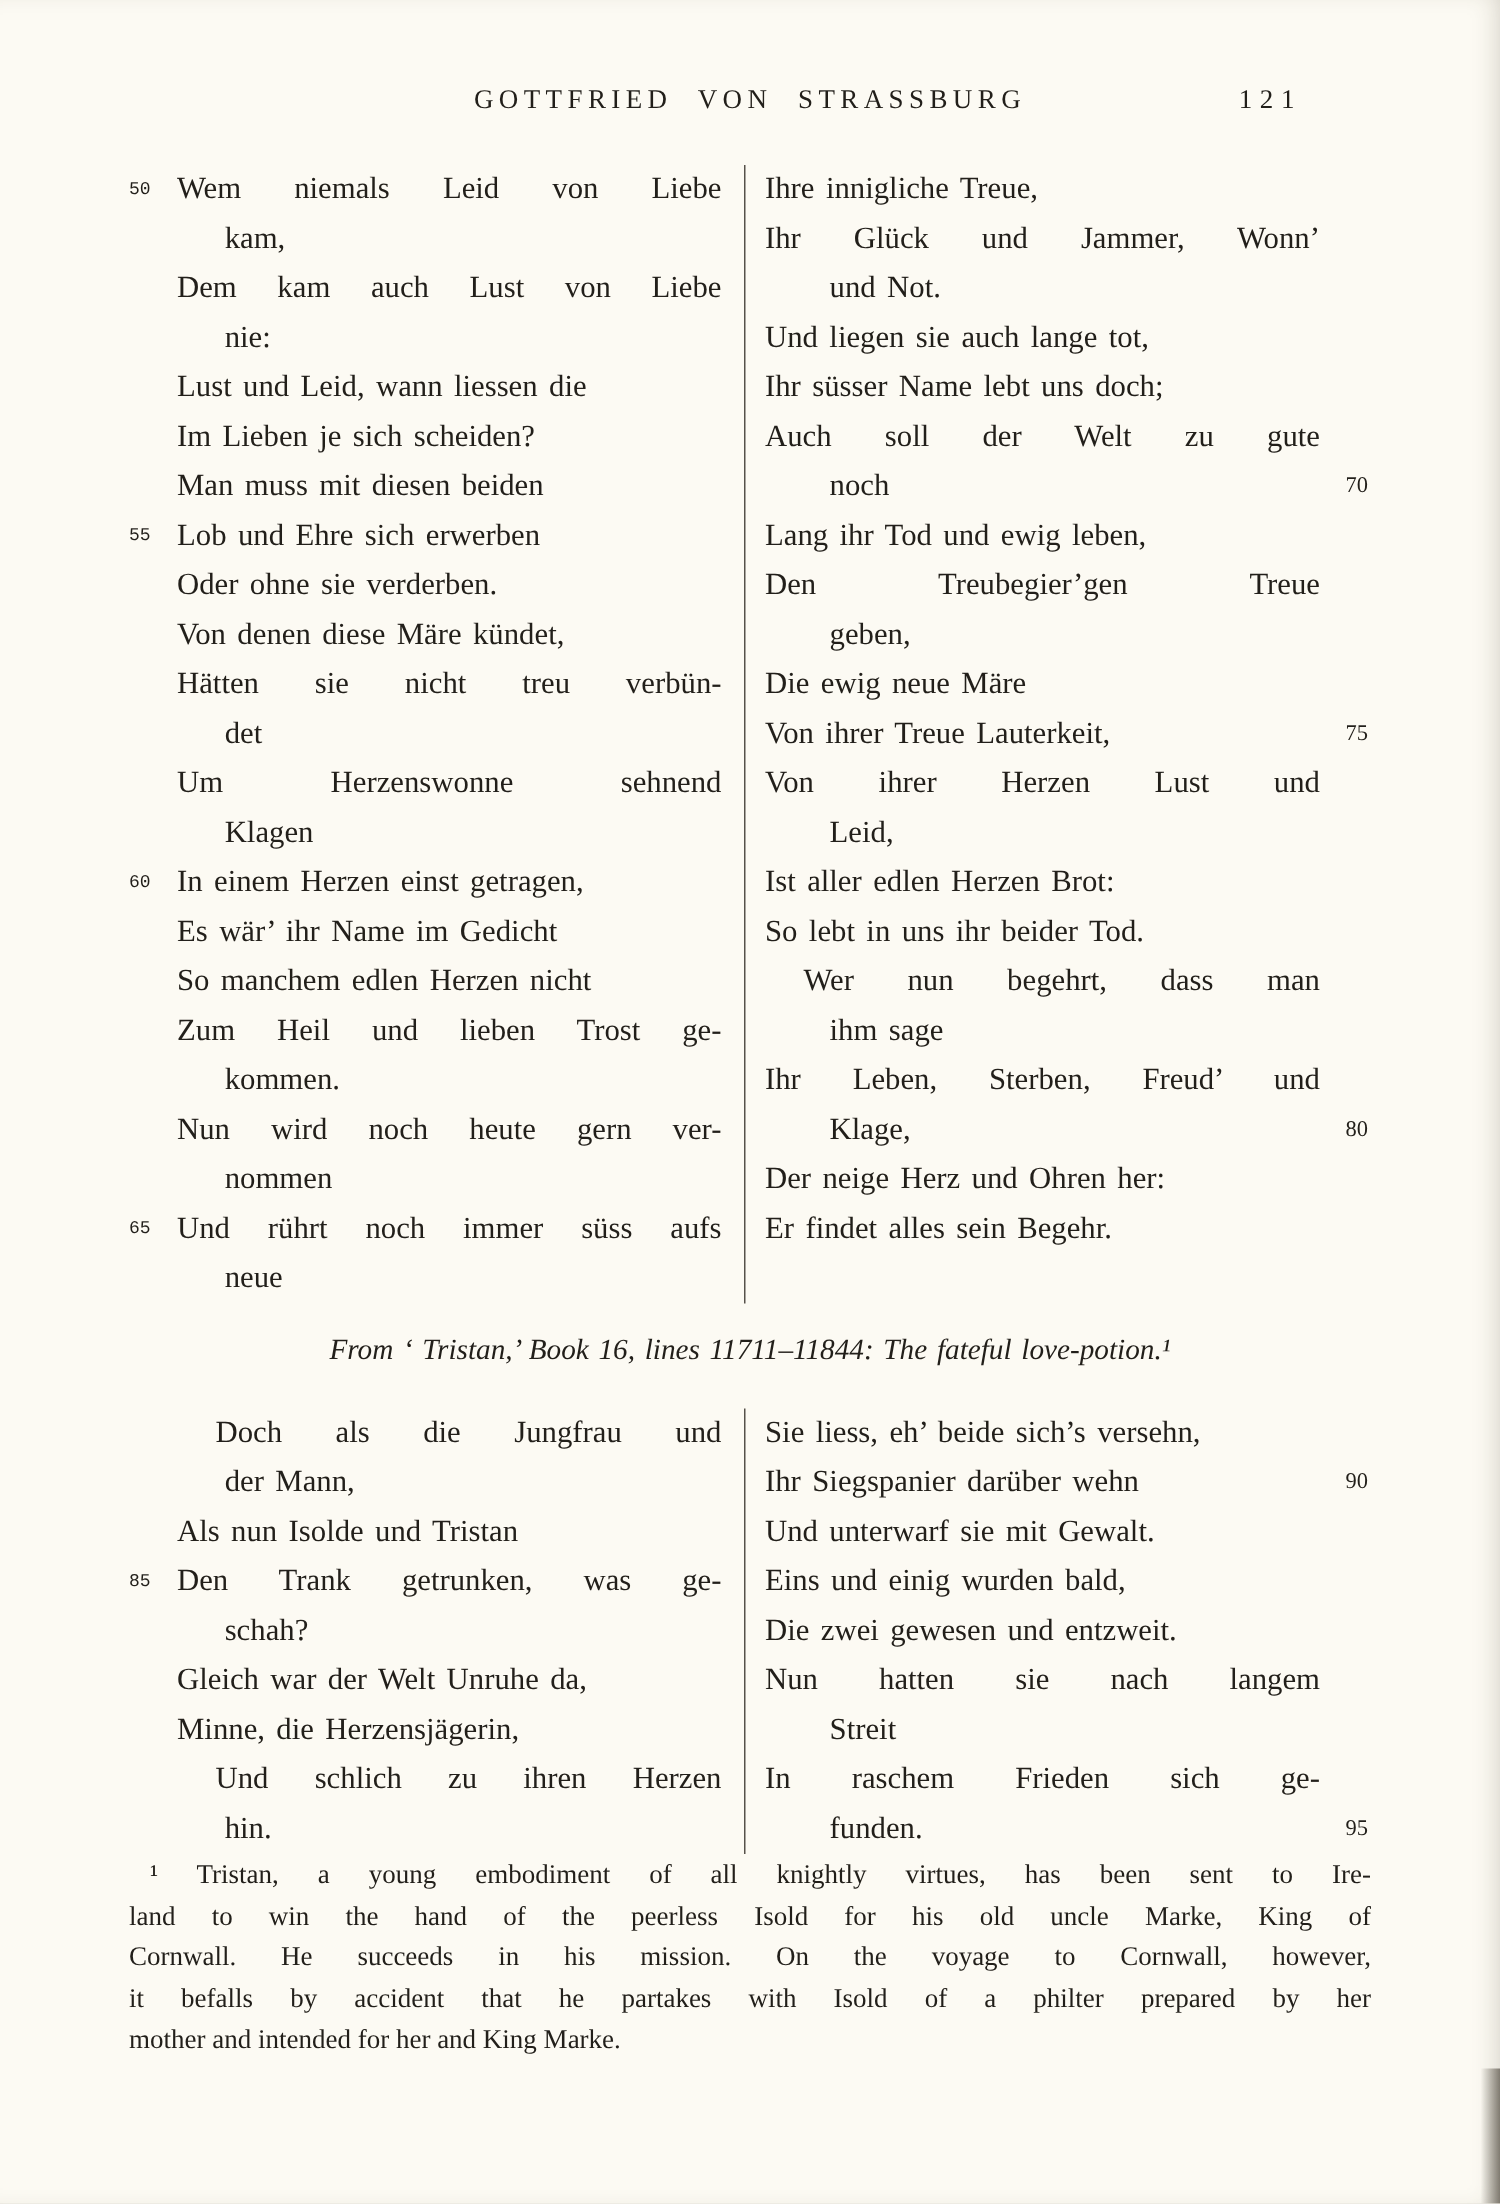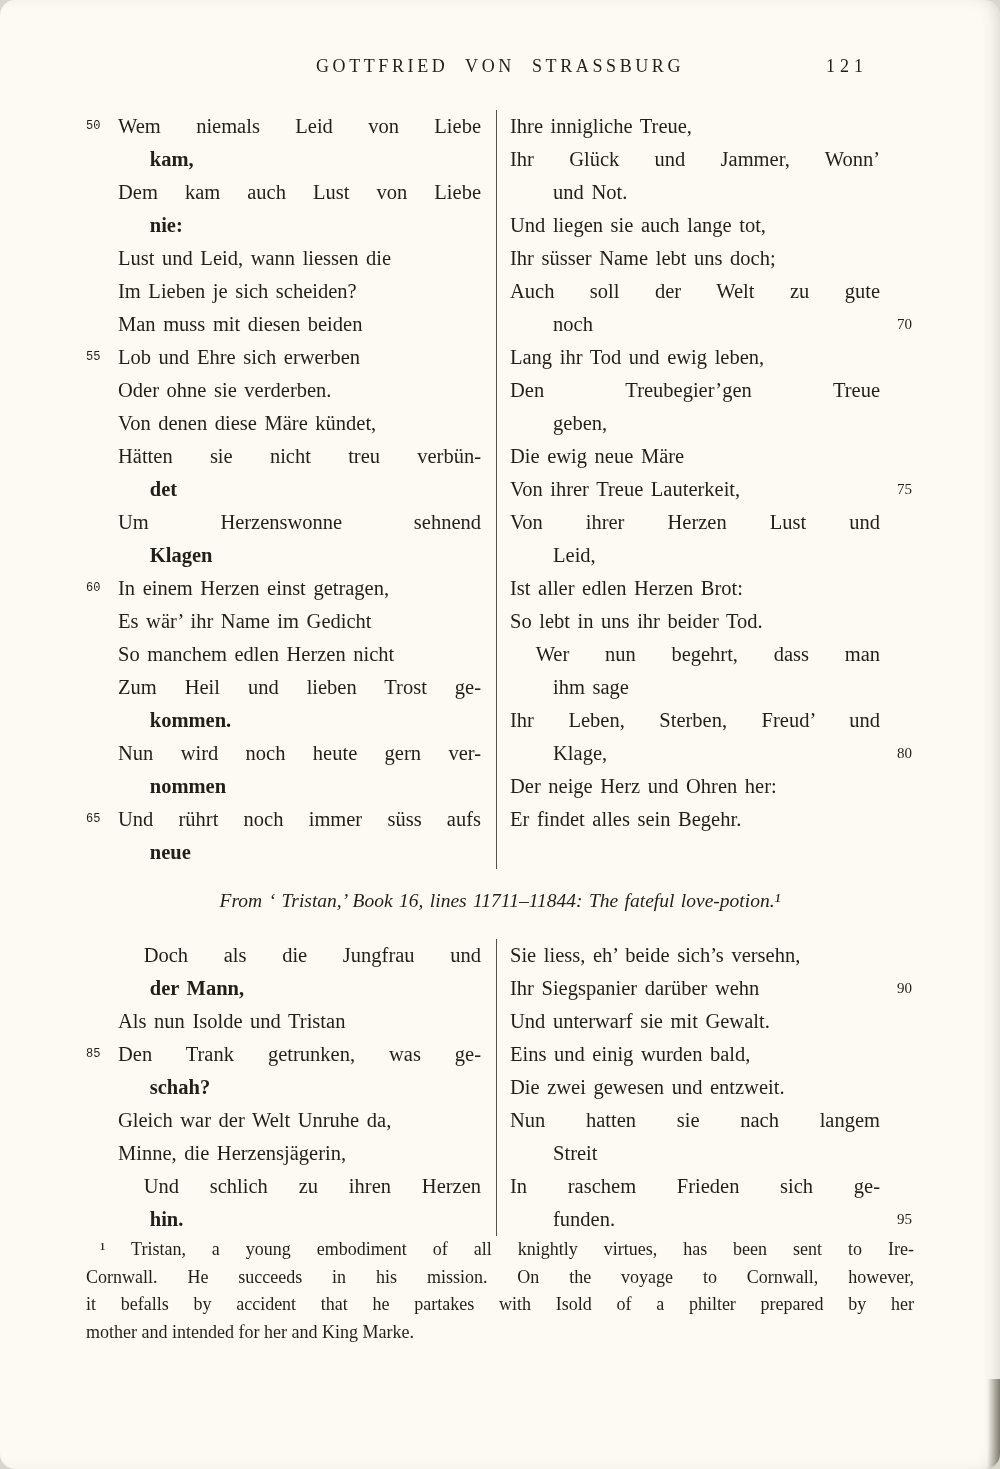--- a/index.html
+++ b/index.html
@@ -6,41 +6,40 @@
   html, body { width:1000px; }
   body { background:#d9d6cd; font-family:"Liberation Serif","DejaVu Serif",serif; }
   .page {
     position:relative;
     width:1000px; height:1469px;
     background:#fcfaf3;
     color:#221f1a;
     padding:56px 86px 0 86px;
     overflow:hidden;
     box-shadow: inset -10px 0 20px -12px rgba(60,50,30,.28);
-    border-radius: 15px;
   }
   .pagehead { position:relative; height:26px; }
   .running-title {
     text-align:center; font-size:18px; letter-spacing:.2em; word-spacing:.5em;
   }
   .page-number {
     position:absolute; right:46px; top:0; font-size:18px; letter-spacing:.28em;
   }
   .poem { display:flex; }
   .poem.first { margin-top:28px; }
   .col-l { width:410px; padding-right:15px; }
   .col-r { flex:1; padding-left:13px; }
   .divider { width:1px; background:#56514a; }
   .vrow { display:flex; line-height:33px; font-size:20.5px; word-spacing:.12em; }
   .ln { flex:0 0 32px; width:32px; font-size:12px;font-family:Liberation Mono, monospace; }
   .rn { flex:0 0 34px; width:34px; font-size:15px; text-align:right; padding-right:2px; }
   .vtext { flex:1; min-width:0; }
   .vtext.j { text-align:justify; text-align-last:justify; }
   .vtext.i1 { padding-left:1.25em; }
-  .col-l .vtext.i2 { padding-left:1.55em;font-weight:bold; }
+  .col-l .vtext.i2 { padding-left:1.55em; }
   .col-r .vtext.i2 { padding-left:2.1em; }
   .section-heading {
     text-align:center; font-style:italic; font-size:19.5px; line-height:28px;
     margin-top:18px; margin-bottom:24px; word-spacing:.08em;
   }
   .footnote { font-size:18px; line-height:27.5px; }
   .fn-line.j { text-align:justify; text-align-last:justify; }
   .fn-first { text-indent:14px; }
   .corner-shadow {
     position:absolute; right:0; bottom:0; width:13px; height:90px;
@@ -322,19 +321,20 @@
         </div>
         <div class="vrow">
           <div class="vtext i2">funden.</div>
           <span class="rn">95</span>
         </div>
       </div>
   </section>
 
   <footer class="footnote">
       <div class="fn-line fn-first j">¹ Tristan, a young embodiment of all knightly virtues, has been sent to Ire-</div>
+      <div class="fn-line j">land to win the hand of the peerless Isold for his old uncle Marke, King of</div>
       <div class="fn-line j">Cornwall. He succeeds in his mission. On the voyage to Cornwall, however,</div>
       <div class="fn-line j">it befalls by accident that he partakes with Isold of a philter prepared by her</div>
       <div class="fn-line">mother and intended for her and King Marke.</div>
     </footer>
 
   <div class="corner-shadow"></div>
 </div>
 
 </body></html>

